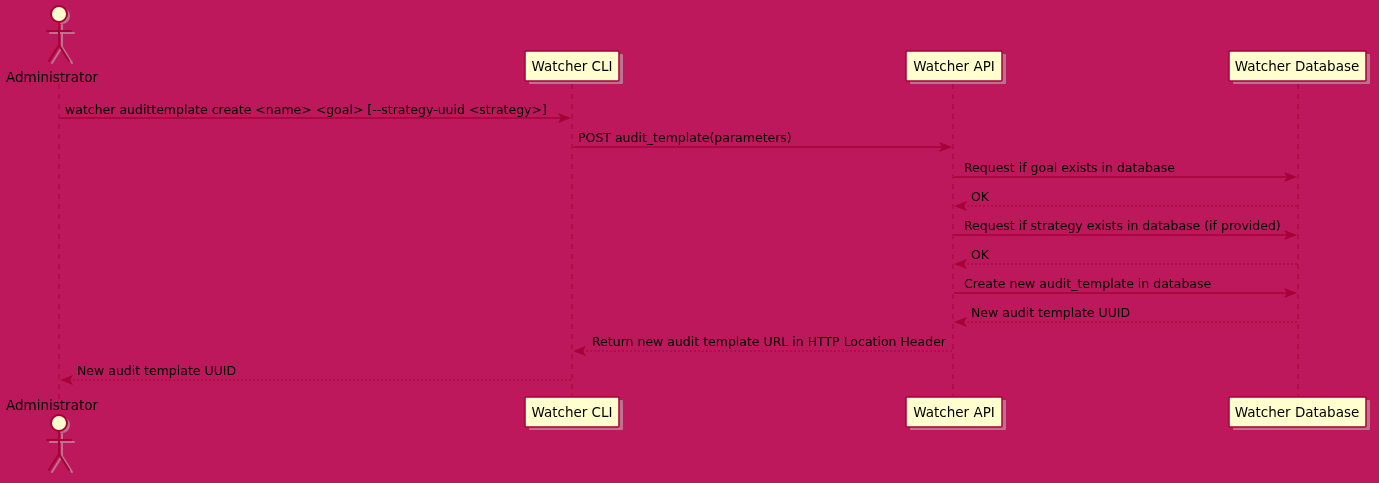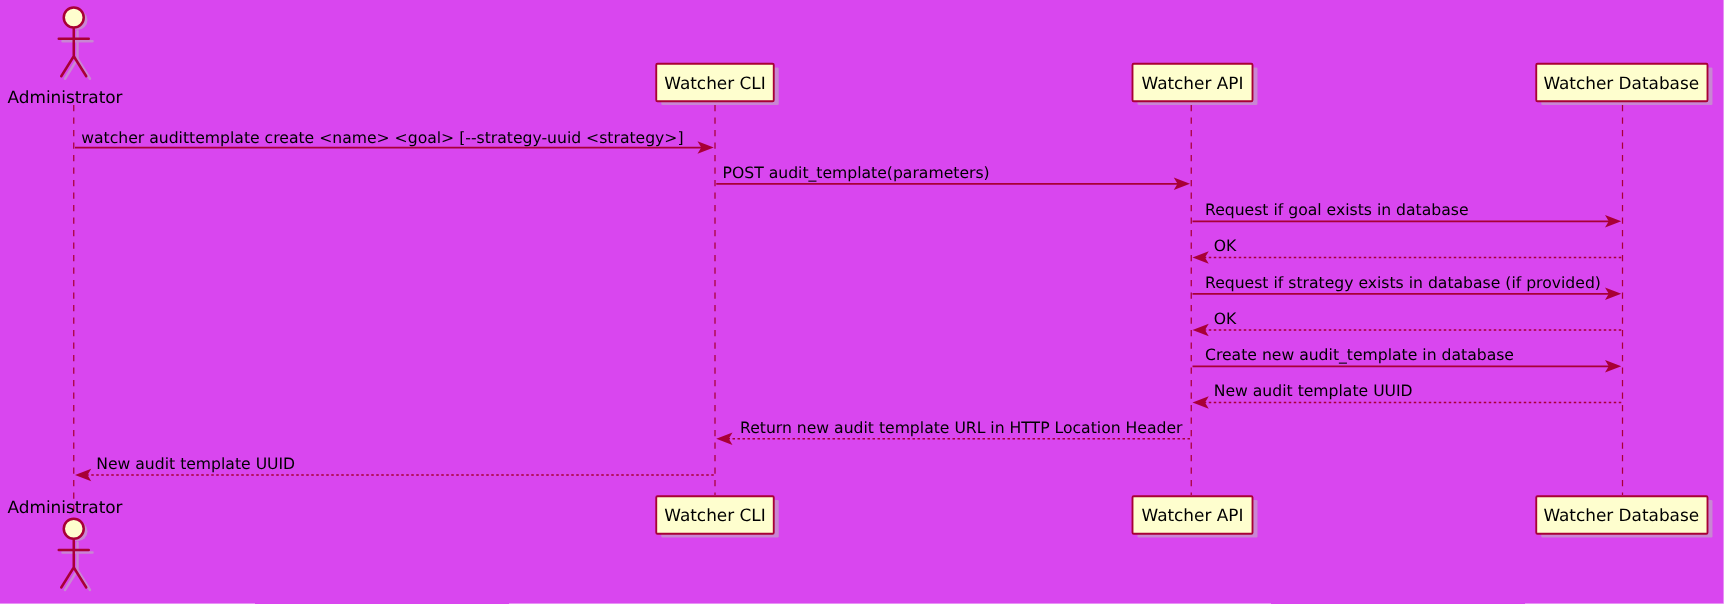--- a/index.html
+++ b/index.html
@@ -7,21 +7,21 @@
     padding: 0;
     background: #FFFFFF;
   }
   body {
     font-family: "DejaVu Sans", sans-serif;
   }
   #diagram {
     position: relative;
     width: 1379px;
     height: 483px;
-    background: #d946ef;
+    background: #be185d;
     overflow: hidden;
   }
   svg.seq {
     position: absolute;
     left: 0;
     top: 0;
     width: 1379px;
     height: 483px;
   }
   .msg-text {

